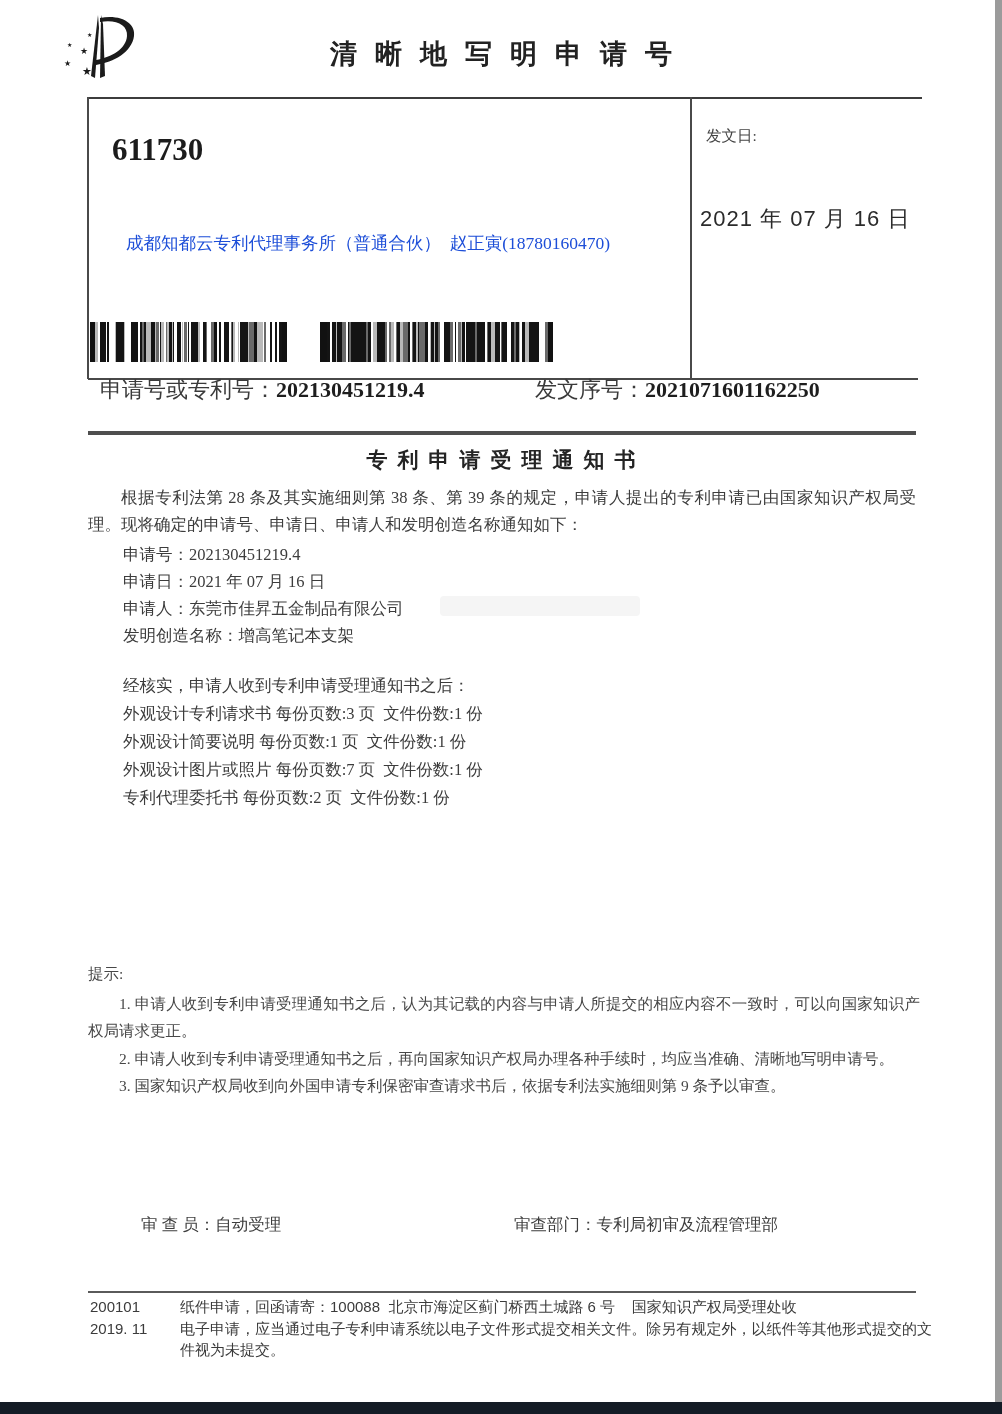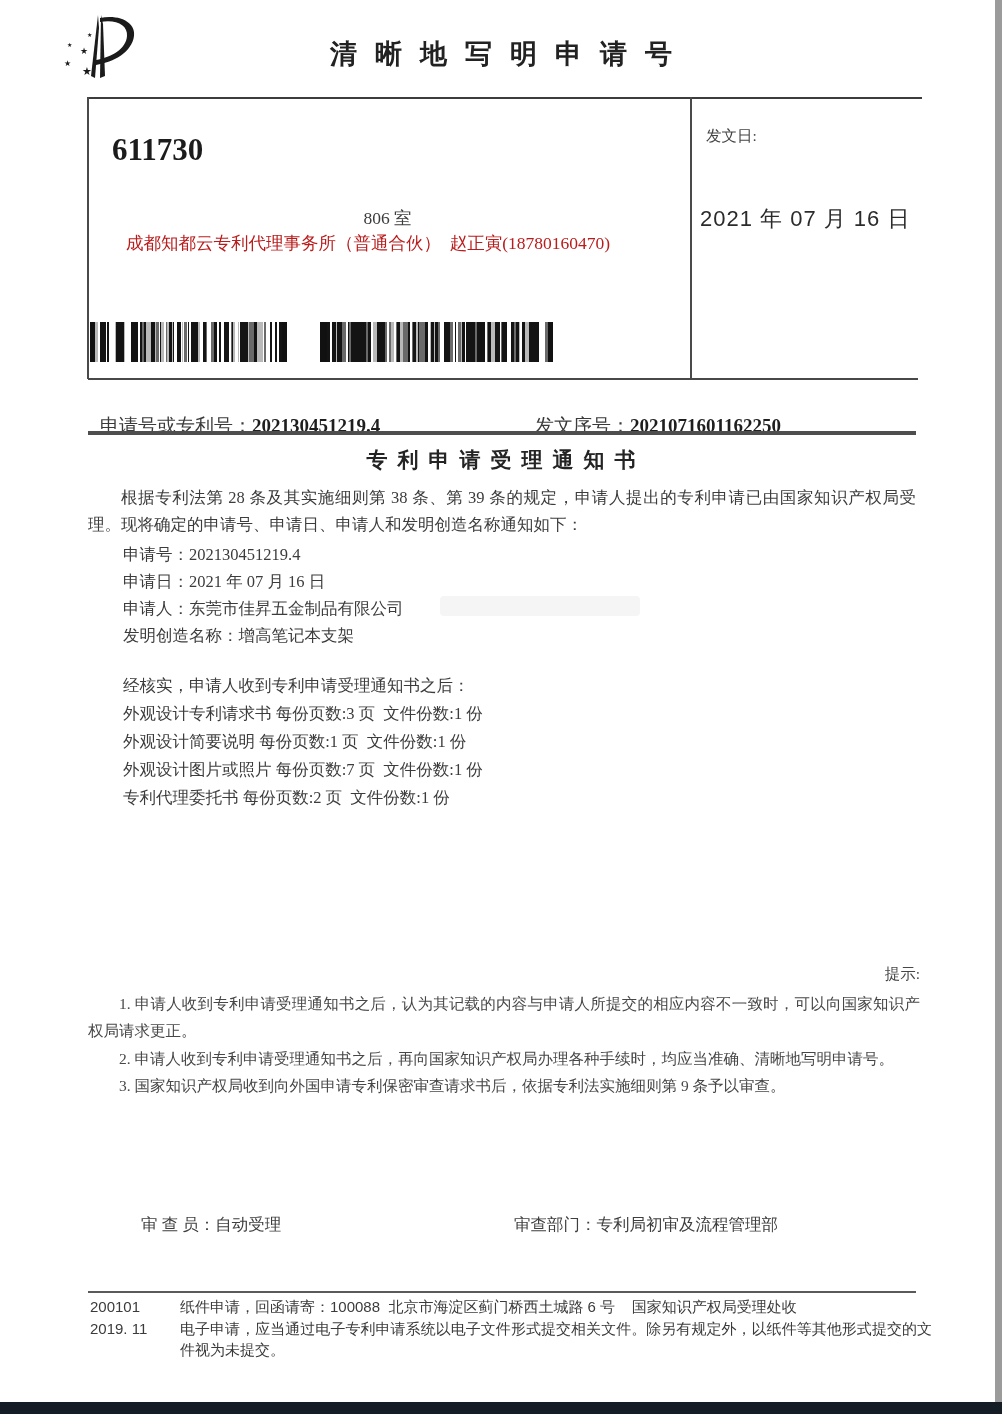--- a/index.html
+++ b/index.html
@@ -17,50 +17,50 @@
   .agency-title{
     top:36px;left:0;width:1002px;text-align:center;
     font-size:27px;font-weight:bold;color:#222;
     letter-spacing:18px;text-indent:18px;
   }
 
   
   .mail-code{top:132px;left:112px;font-size:31px;font-weight:bold;color:#1c1c1c;font-family:"Liberation Serif",serif;}
   .addr1{top:178px;left:100px;width:575px;font-size:17.5px;color:#3d3d3d;}
   .addr2{top:206px;left:100px;width:575px;text-align:center;font-size:17.5px;color:#3d3d3d;}
-  .agent{top:231px;left:126px;width:560px;font-size:17.5px;color:#b91c1c;}
+  .agent{top:231px;left:126px;width:560px;font-size:17.5px;color:#1d4ed8;}
 
   
   .dispatch-label{top:126px;left:706px;font-size:15.5px;color:#444;}
   .dispatch-date{top:204px;left:700px;font-size:22px;color:#2b2b2b;
     font-family:"Liberation Sans","DejaVu Sans",sans-serif;letter-spacing:1px;}
 
   
   .barcode{position:absolute;top:322px;height:40px;display:flex;align-items:stretch;background:#fff;}
   .barcode span{display:block;height:100%;}
   .bc1{left:90px;width:197px;}
   .bc2{left:320px;width:233px;}
 
   
-  .refrow{top:413px;font-size:19px;color:#3a3a3a;}
+  .refrow{top:375px;font-size:22px;color:#3a3a3a;}
   .refnum{font-weight:bold;color:#1e1e1e;}
 
   
   .notice-title{
     top:446px;left:0;width:1002px;text-align:center;
     font-size:21px;font-weight:bold;color:#242424;letter-spacing:10px;text-indent:10px;
   }
   .intro{top:484px;left:88px;width:828px;font-size:16.5px;line-height:27px;
     text-indent:2em;color:#3c3c3c;text-align:justify;}
   .fieldline{left:123px;font-size:16.5px;color:#3c3c3c;}
   .smudge{top:596px;left:440px;width:200px;height:20px;background:#f5f5f5;border-radius:4px;}
 
   
   .hints{top:960px;left:88px;width:832px;font-size:15.5px;line-height:27.5px;color:#474747;}
-  .hints .label{margin:0 0 2px 0;text-align:right;}
+  .hints .label{margin:0 0 2px 0;}
   .hints p{margin:0;text-indent:2em;text-align:justify;}
 
   
   .sign-left{top:1214px;left:141px;font-size:16.5px;color:#3e3e3e;}
   .sign-right{top:1214px;left:514px;font-size:16.5px;color:#3e3e3e;}
 
   
   .footer-codes{top:1296px;left:90px;font-size:15px;line-height:21.5px;
     font-family:"Liberation Sans","DejaVu Sans",sans-serif;color:#3b3b3b;}
   .footer-text{top:1296px;left:180px;width:752px;font-size:15px;line-height:21.5px;
@@ -90,21 +90,20 @@
   </div>
 
   <div class="abs agency-title">清晰地写明申请号</div>
 
   <div class="hline" style="top:97px;left:88px;width:834px;height:2px;"></div>
   <div class="vline" style="top:97px;left:87px;width:2px;height:282px;"></div>
   <div class="vline" style="top:97px;left:690px;width:2px;height:282px;"></div>
   <div class="hline" style="top:378px;left:88px;width:830px;height:2px;background:#484848;"></div>
 
   <div class="abs mail-code">611730</div>
-  <div class="abs addr2">806 室</div>
   <div class="abs agent pre">成都知都云专利代理事务所（普通合伙）  赵正寅(18780160470)</div>
 
   <div class="abs dispatch-label">发文日:</div>
   <div class="abs dispatch-date">2021 年 07 月 16 日</div>
 
   <div class="barcode bc1">
       <span style="width:2px;background:#111"></span>
       <span style="width:1px;background:#111"></span>
       <span style="width:2px;background:#111"></span>
       <span style="width:3px;background:#b9b9b9"></span>

